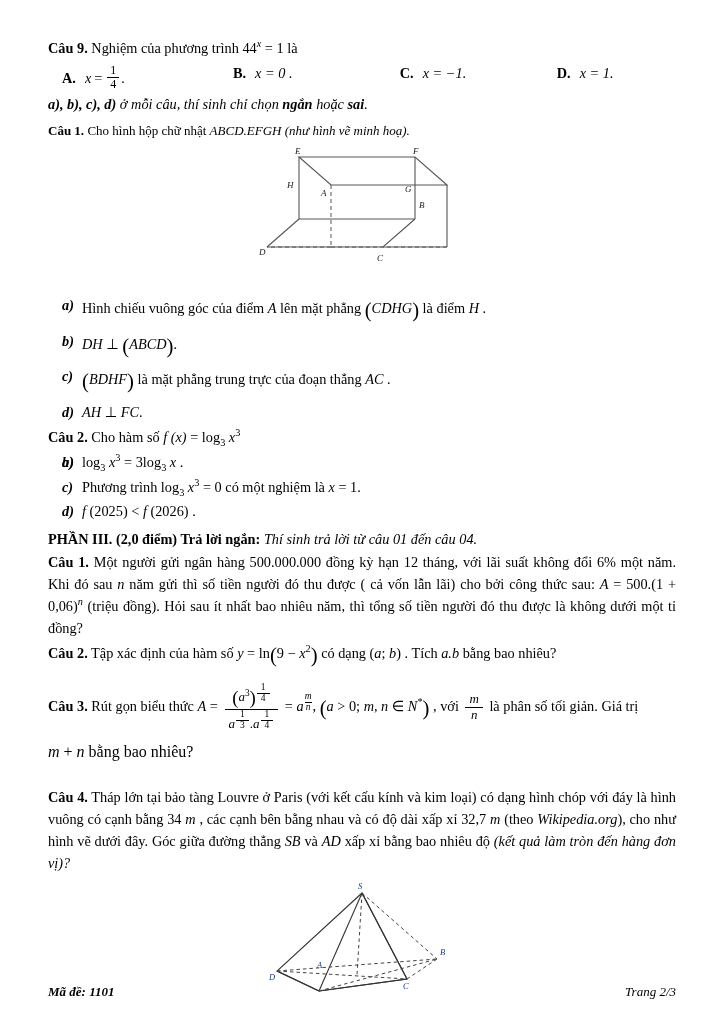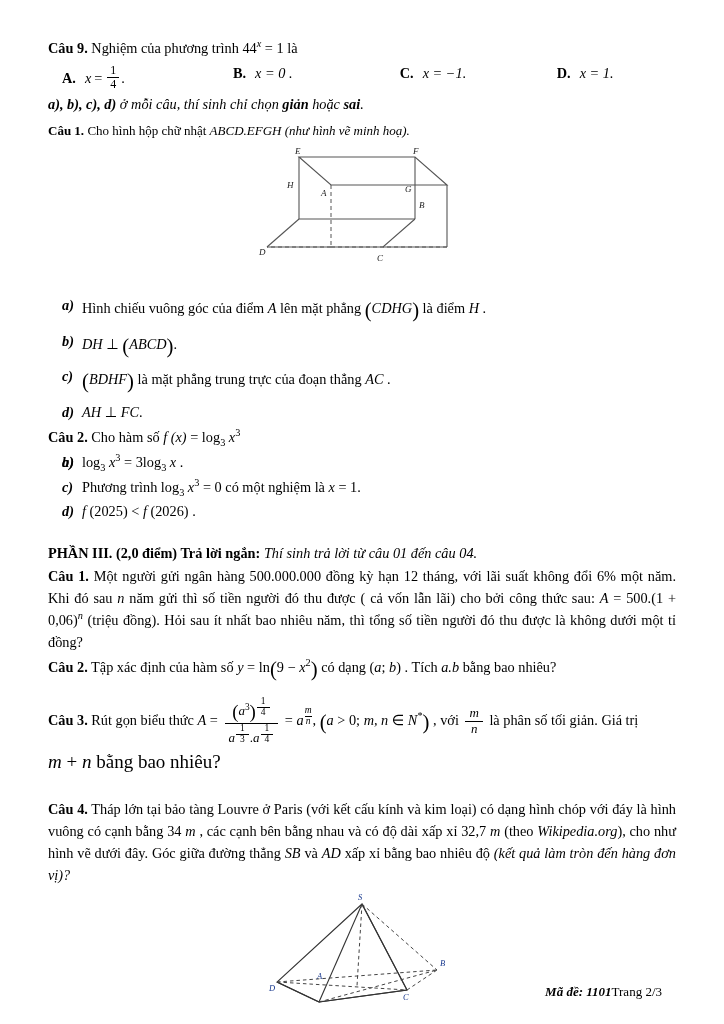--- a/index.html
+++ b/index.html
@@ -103,44 +103,45 @@
     left: 14px;
     font-weight: bold;
     font-style: italic;
   }
   .para {
     font-size: 14.3px;
     line-height: 1.55;
     text-align: justify;
   }
   .para-tight {
-    font-size: 19px;
+    font-size: 16px;
     line-height: 1.55;
     text-align: justify;
-    margin-top: 1px;
+    margin-top: 8px;
   }
   sup { font-size: 0.72em; vertical-align: super; line-height: 0; }
   sub { font-size: 0.72em; vertical-align: sub; line-height: 0; }
 
   .fig {
     text-align: center;
     margin: 6px 0 4px 0;
   }
 
   .footer {
     position: absolute;
     left: 48px;
-    right: 62px;
+    right: 48px;
     bottom: 24px;
     display: flex;
-    justify-content: flex-end;
+    justify-content: space-between;
     font-size: 13px;
+    gap: 40px;
   }
   .footer .left { font-style: italic; font-weight: bold; }
-  .footer .right { }
+  .footer .right { font-style: italic; }
 
   .bigfrac {
     display: inline-block;
     vertical-align: middle;
     text-align: center;
     line-height: 1.15;
     font-size: 13px;
     margin: 0 3px;
   }
   .bigfrac .num { display: block; padding: 0 4px; }
@@ -190,21 +191,21 @@
         <span class="ans-key">C.</span>
         <span class="math">x = −1.</span>
       </div>
       <div class="ans-cell ans-d">
         <span class="ans-key">D.</span>
         <span class="math">x = 1.</span>
       </div>
     </div>
 
     <div class="line">
-      <span class="bi">a), b), c), d)</span><span class="ital"> ở mỗi câu, thí sinh chỉ chọn </span><span class="bi">giản</span><span class="ital"> hoặc </span><span class="bi">sai</span><span class="ital">.</span>
+      <span class="bi">a), b), c), d)</span><span class="ital"> ở mỗi câu, thí sinh chỉ chọn </span><span class="bi">ngắn</span><span class="ital"> hoặc </span><span class="bi">sai</span><span class="ital">.</span>
     </div>
 
     <div class="q-line">
       <span class="q-label">Câu 1.</span>
       <span> Cho hình hộp chữ nhật </span><span class="math">ABCD.EFGH</span><span class="ital"> (như hình vẽ minh hoạ).</span>
     </div>
 
     <div class="fig">
       <svg width="250" height="138" viewBox="0 0 250 138">
 
@@ -281,21 +282,21 @@
       <li>
         <span class="mk">c)</span>
         <span>Phương trình log<sub>3</sub> <span class="math">x</span><sup>3</sup> = 0 có một nghiệm là <span class="math">x</span> = 1.</span>
       </li>
       <li>
         <span class="mk">d)</span>
         <span><span class="math">f</span> (2025) &lt; <span class="math">f</span> (2026) .</span>
       </li>
     </ul>
 
-    <div class="section-head" style="margin-top:19px">
+    <div class="section-head" style="margin-top:5px">
       <span class="bold">PHẦN III. (2,0 điểm) Trả lời ngắn:</span><span class="ital"> Thí sinh trả lời từ câu 01 đến câu 04.</span>
     </div>
 
     <div class="para">
       <span class="q-label">Câu 1.</span>
       <span> Một người gửi ngân hàng 500.000.000 đồng kỳ hạn 12 tháng, với lãi suất không đổi 6% một năm. Khi đó sau <span class="math">n</span> năm gửi thì số tiền người đó thu được ( cả vốn lẫn lãi) cho bởi công thức sau: <span class="math">A</span> = 500.(1 + 0,06)<sup class="math">n</sup> (triệu đồng). Hỏi sau ít nhất bao nhiêu năm, thì tổng số tiền người đó thu được là không dưới một tỉ đồng?</span>
     </div>
 
     <div class="para">
       <span class="q-label">Câu 2.</span>

